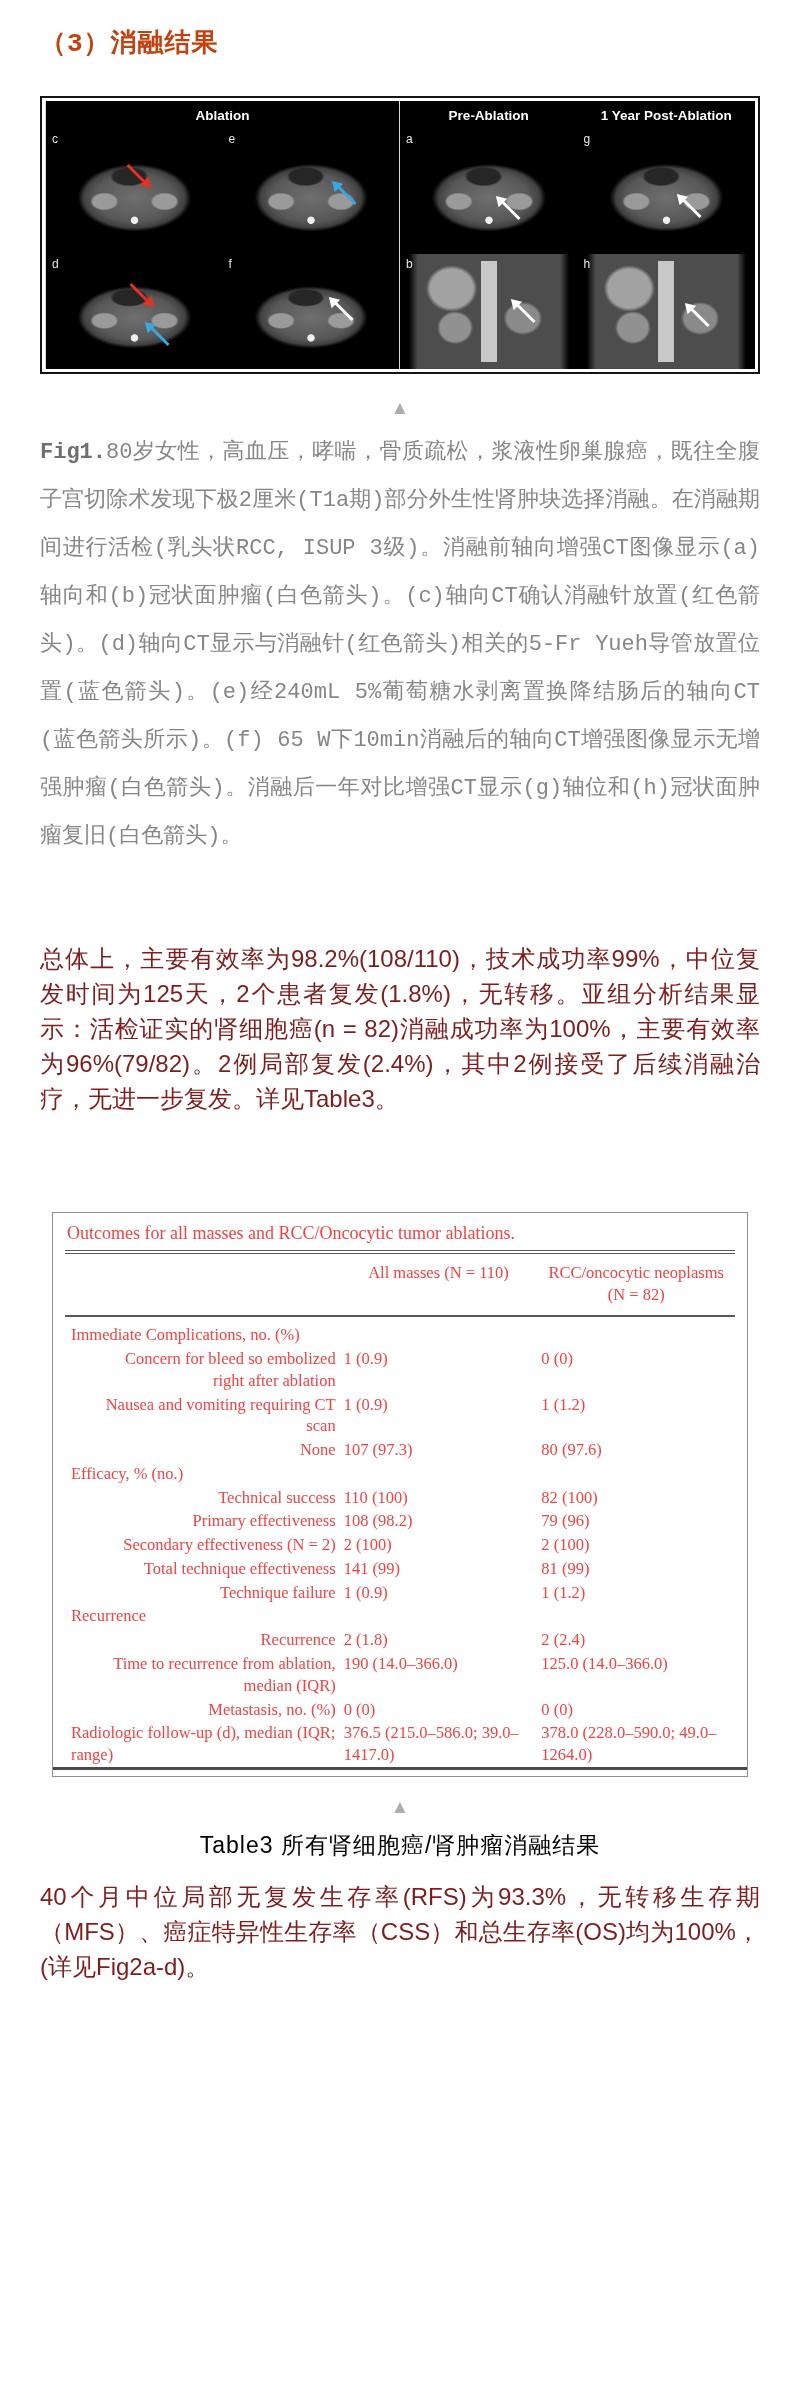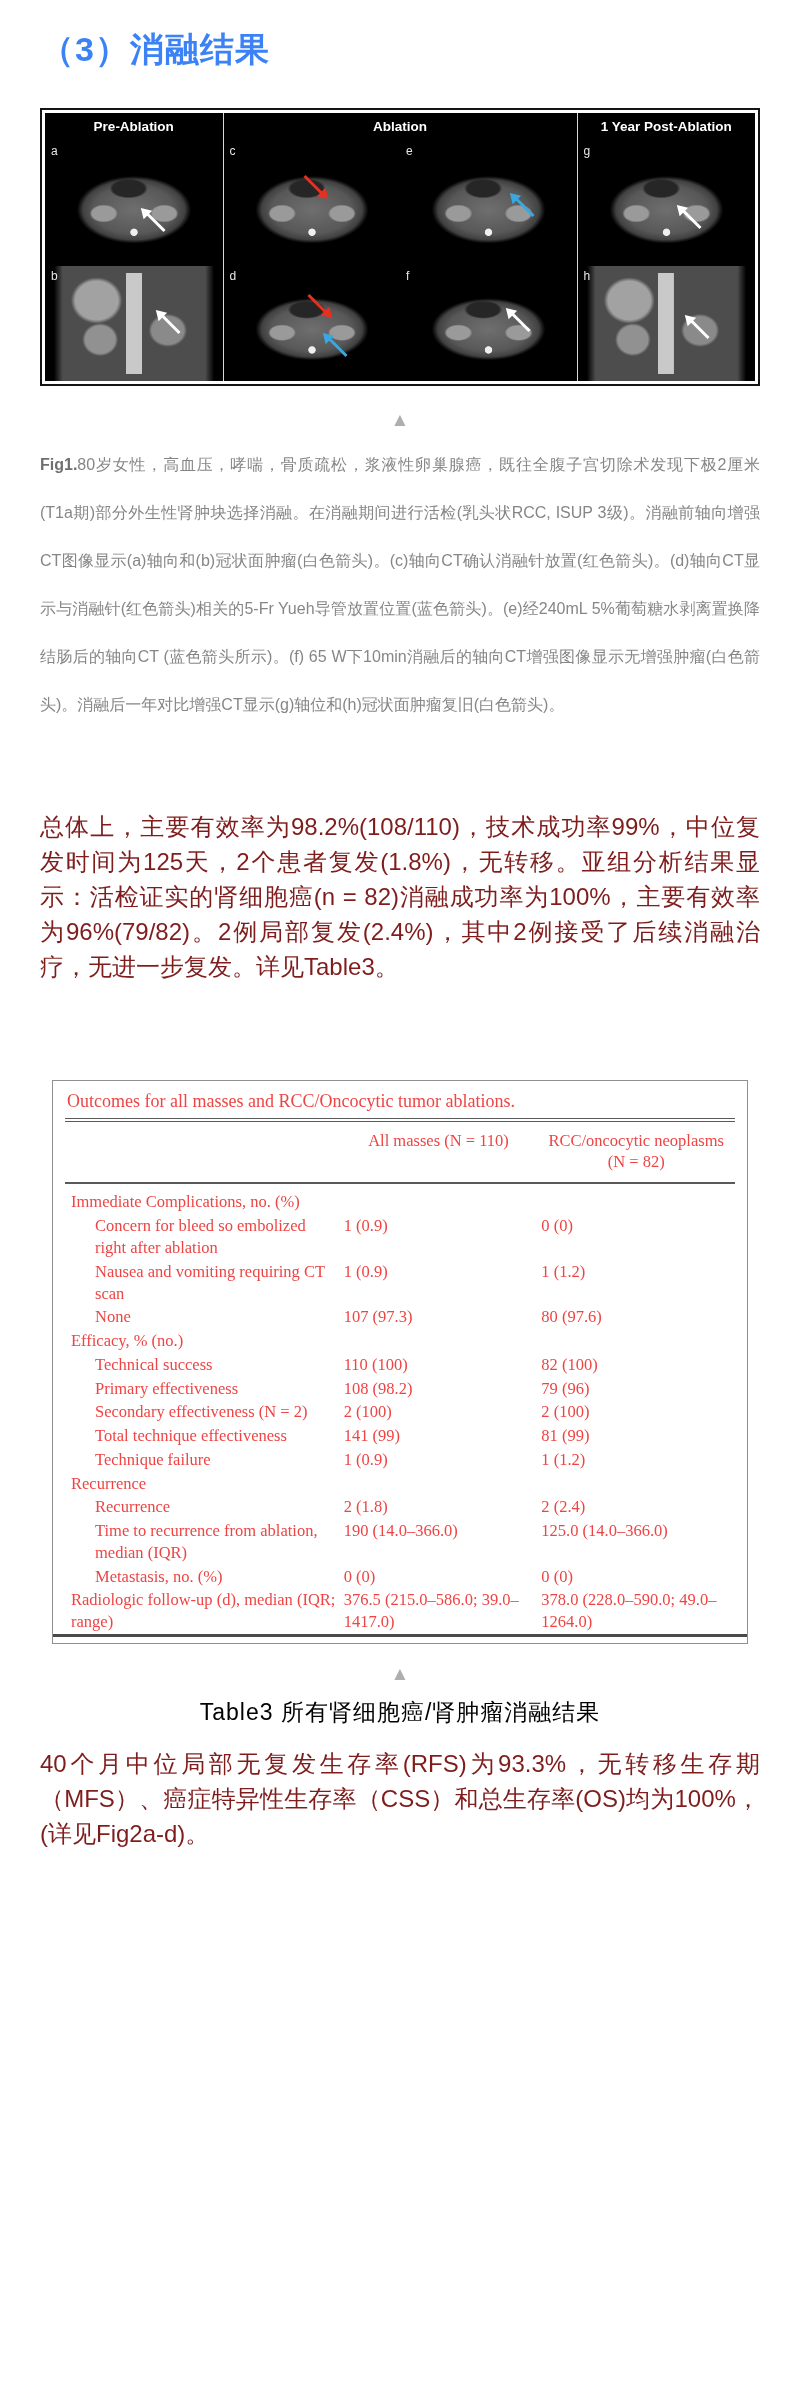--- a/index.html
+++ b/index.html
@@ -1,20 +1,20 @@
 <!DOCTYPE html>
 <html><head>
 <meta charset="utf-8">
 <style>
   html,body{margin:0;padding:0;background:#ffffff;}
   body{width:800px;font-family:"Liberation Sans","DejaVu Sans",sans-serif;color:#3f3f3f;}
   .article{width:800px;box-sizing:border-box;padding:26px 40px 46px 40px;}
 
   
-  .sec-heading{color:#3b82f6;font-size:34px;font-weight:bold;letter-spacing:1px;margin:0 0 0 0;line-height:1.4;}
+  .sec-heading{color:#c2410c;font-size:26px;font-weight:bold;letter-spacing:1px;margin:0 0 0 0;line-height:1.4;font-family:Liberation Mono, monospace;}
   .sec-heading.second{margin-top:58px;}
 
   
   .fig-frame{margin-top:34px;border:2px solid #141414;background:#ffffff;padding:3px;}
   .fig-inner{background:#000;display:flex;}
   .fig-group{display:flex;flex-direction:column;}
   .fig-group.g1{width:25%;}
   .fig-group.g2{width:50%;border-left:1px solid #d9d9d9;border-right:1px solid #d9d9d9;box-sizing:border-box;}
   .fig-group.g3{width:25%;justify-content:space-between;}
   .fig-head{height:28px;display:flex;align-items:center;justify-content:center;color:#fff;font-size:13.5px;font-weight:bold;}
@@ -48,66 +48,52 @@
   .arr.dr{transform:rotate(-135deg);}
   .c-white{color:#ffffff;}
   .c-red{color:#e63022;}
   .c-blue{color:#3aa8e0;}
 
   
   .tri{display:block;text-align:center;color:#aeaeae;font-size:19px;line-height:1;margin-top:24px;user-select:none;}
   .tri.t2{margin-top:20px;}
 
   
-  .fig-caption{margin:12px 0 0 0;font-size:16px;line-height:48px;color:#868686;text-align:justify;}
+  .fig-caption{margin:12px 0 0 0;font-size:22px;line-height:48px;color:#868686;text-align:justify;font-family:Liberation Mono, monospace;}
   .fig-caption .fig-label{font-weight:bold;color:#6f6f6f;}
 
   
   .body-para{margin:80px 0 0 0;font-size:24px;line-height:35px;color:#7f1d1d;text-align:justify;}
   .body-para.last{margin-top:18px;}
 
   
   .table-card{margin:96px 12px 0 12px;border:1px solid #8f8f8f;padding:8px 12px 0 12px;background:#fff;
     font-family:"Liberation Serif","DejaVu Serif",serif;color:#ef4444;}
   .table-title{font-size:18px;padding:2px 2px 6px 2px;border-bottom:4px double #5a5a5a;}
   table.outcomes{width:100%;border-collapse:collapse;font-size:16.5px;margin-bottom:0;}
   table.outcomes th{font-weight:normal;text-align:center;vertical-align:top;padding:8px 4px 10px 4px;border-bottom:2px solid #5a5a5a;line-height:1.3;}
   table.outcomes th.spacer{width:41%;}
   table.outcomes td{vertical-align:top;padding:1px 4px;line-height:1.32;}
   table.outcomes .col-val{width:29.5%;}
-  td.lbl.indent1{padding-left:30px;}
+  td.lbl.indent1{padding-left:30px;text-align:right;}
   td.lbl.indent0{padding-left:6px;}
   tr.first-body td{padding-top:7px;}
   .table-bottom{border-top:3px solid #4a4a4a;height:6px;margin:0 -12px 0 -12px;}
 
   .table-caption{margin:14px 0 0 0;text-align:center;font-size:23px;color:#000000;letter-spacing:1px;}
 </style>
 </head>
 <body>
 
 <div class="article">
 
   <h2 class="sec-heading">（3）消融结果</h2>
 
   <div class="fig-frame">
     <div class="fig-inner">
-
-      <div class="fig-group g1">
-        <div class="fig-head">Pre-Ablation</div>
-        <div class="fig-rows">
-          <div class="panel ct-axial">
-            <span class="panel-letter">a</span>
-            <span class="arr ul c-white" style="left:56%;top:64%;"></span>
-          </div>
-          <div class="panel short ct-coronal">
-            <span class="panel-letter">b</span>
-            <span class="arr ul c-white" style="left:64%;top:50%;"></span>
-          </div>
-        </div>
-      </div>
 
       <div class="fig-group g2">
         <div class="fig-head">Ablation</div>
         <div class="fig-rows">
           <div class="fig-cols">
             <div class="panel ct-axial">
               <span class="panel-letter">c</span>
               <span class="arr dr c-red" style="left:44%;top:34%;"></span>
             </div>
             <div class="panel ct-axial">
@@ -118,20 +104,34 @@
           <div class="fig-cols">
             <div class="panel short ct-axial">
               <span class="panel-letter">d</span>
               <span class="arr dr c-red" style="left:46%;top:32%;"></span>
               <span class="arr ul c-blue" style="left:58%;top:70%;"></span>
             </div>
             <div class="panel short ct-axial">
               <span class="panel-letter">f</span>
               <span class="arr ul c-white" style="left:62%;top:48%;"></span>
             </div>
+          </div>
+        </div>
+      </div>
+
+      <div class="fig-group g1">
+        <div class="fig-head">Pre-Ablation</div>
+        <div class="fig-rows">
+          <div class="panel ct-axial">
+            <span class="panel-letter">a</span>
+            <span class="arr ul c-white" style="left:56%;top:64%;"></span>
+          </div>
+          <div class="panel short ct-coronal">
+            <span class="panel-letter">b</span>
+            <span class="arr ul c-white" style="left:64%;top:50%;"></span>
           </div>
         </div>
       </div>
 
       <div class="fig-group g3">
         <div class="fig-head">1 Year Post-Ablation</div>
         <div class="fig-rows">
           <div class="panel ct-axial">
             <span class="panel-letter">g</span>
             <span class="arr ul c-white" style="left:58%;top:62%;"></span>

